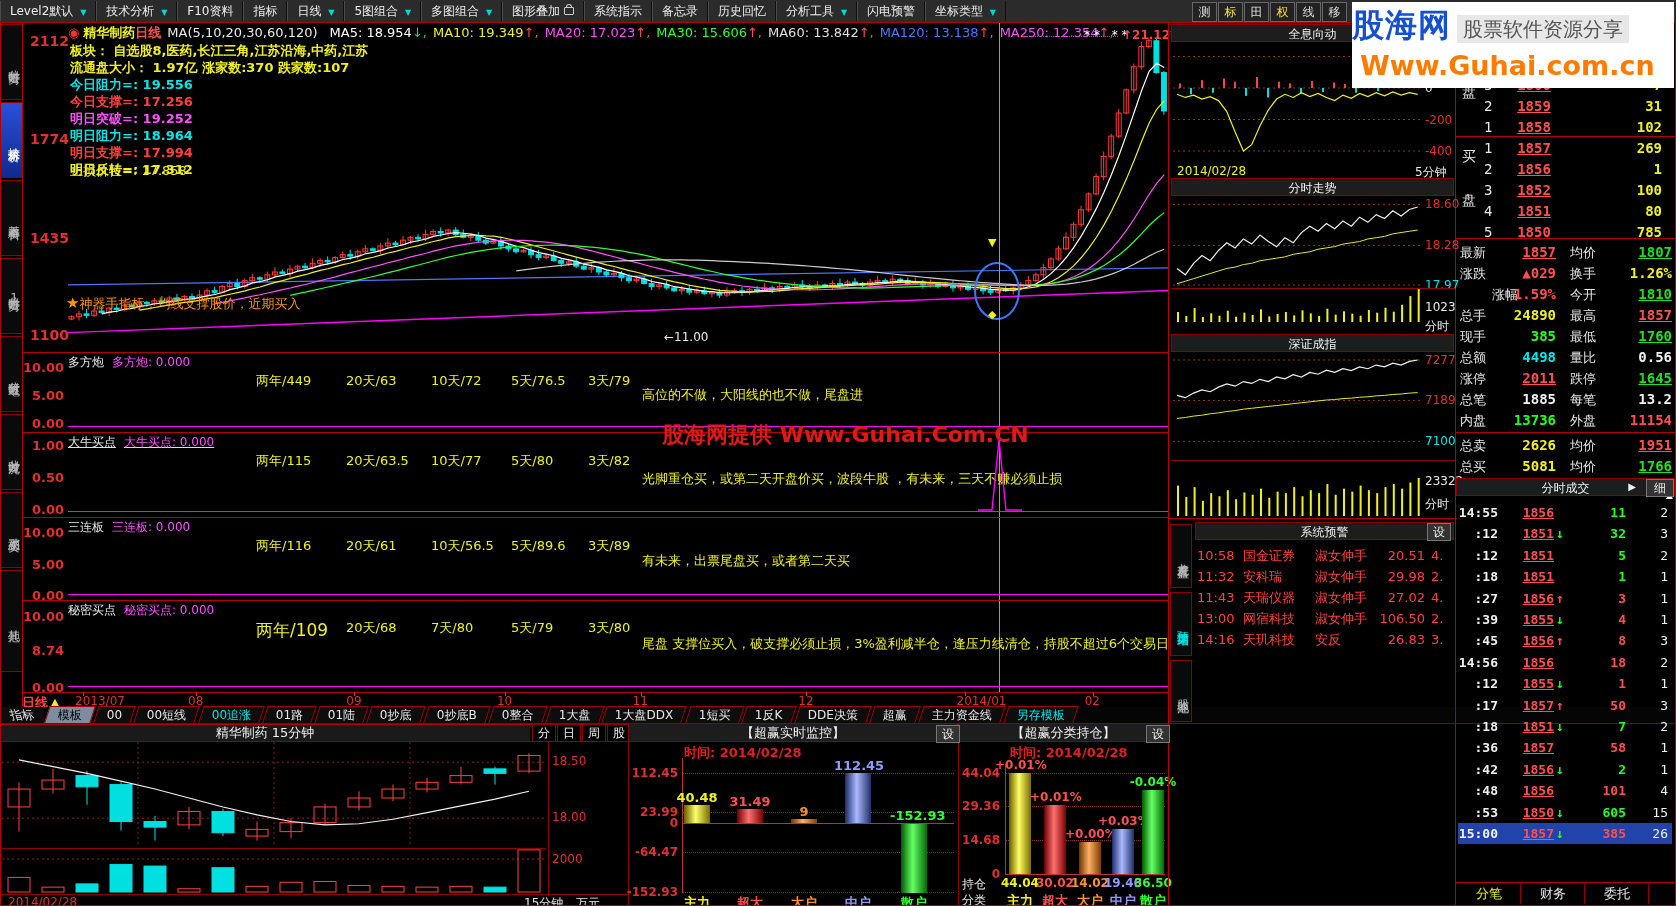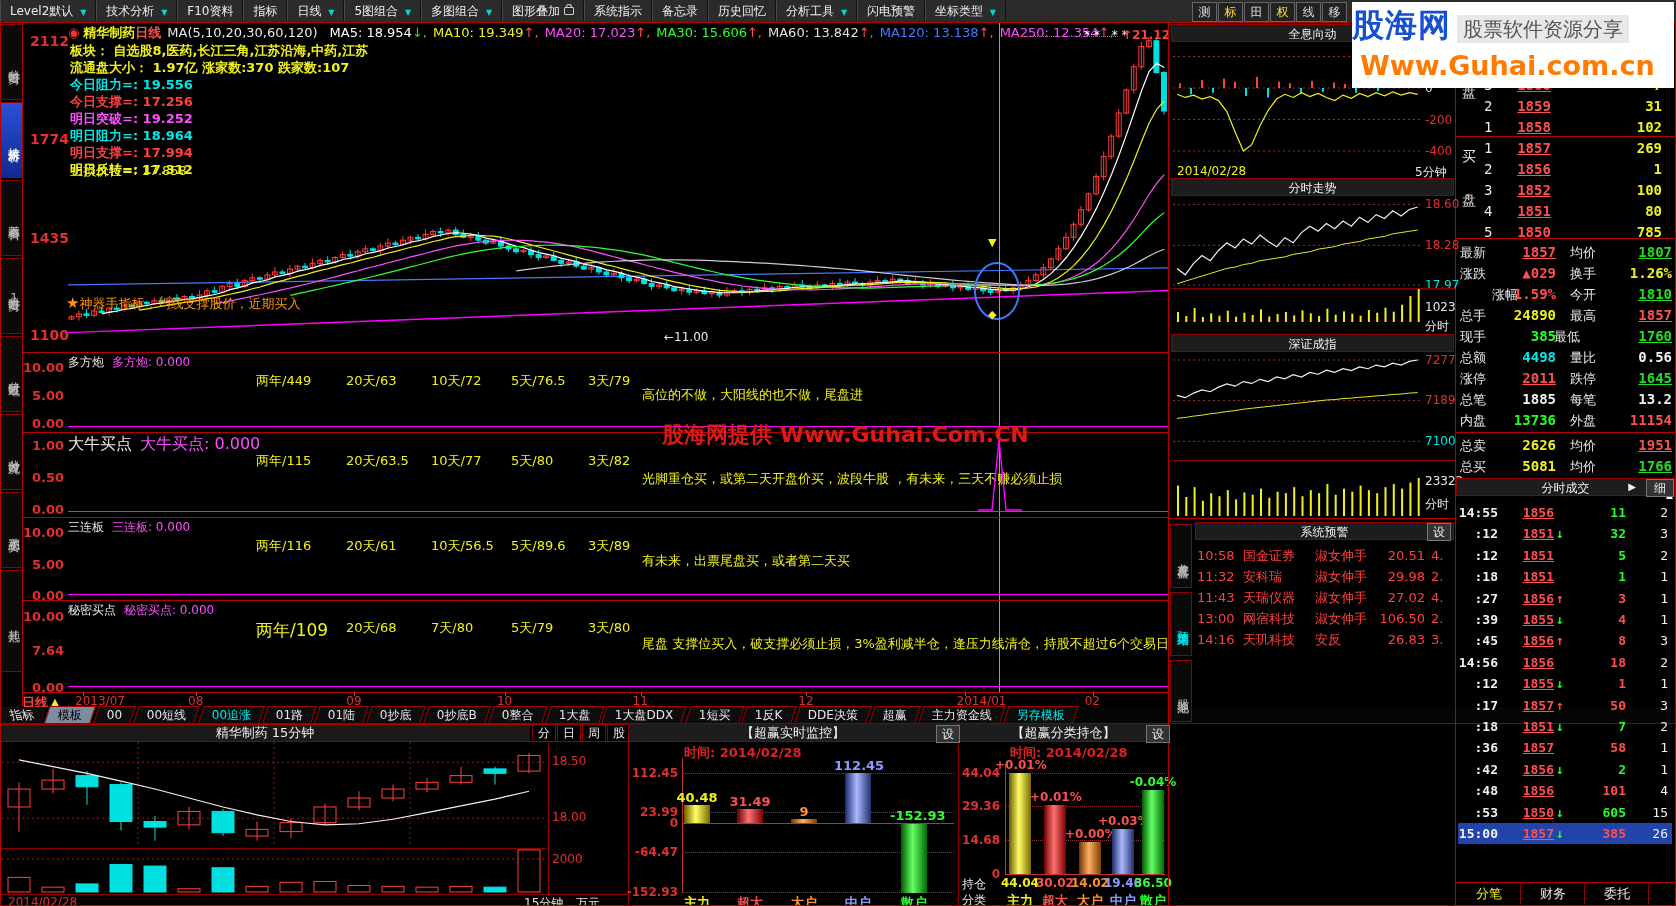--- a/index.html
+++ b/index.html
@@ -394,21 +394,21 @@
       <div style="position: absolute; left: 0px; width: 42px; text-align: right; top: 366px; color: rgb(224, 48, 48); font-weight: bold; font-size: 13px;">5.00</div>
       <div style="position: absolute; left: 0px; width: 42px; text-align: right; top: 394px; color: rgb(224, 48, 48); font-weight: bold; font-size: 13px;">0.00</div>
       <div style="position: absolute; left: 234px; top: 350px; color: rgb(240, 240, 32); font-size: 13px;">两年/449</div>
       <div style="position: absolute; left: 324px; top: 350px; color: rgb(240, 240, 32); font-size: 13px;">20天/63</div>
       <div style="position: absolute; left: 409px; top: 350px; color: rgb(240, 240, 32); font-size: 13px;">10天/72</div>
       <div style="position: absolute; left: 489px; top: 350px; color: rgb(240, 240, 32); font-size: 13px;">5天/76.5</div>
       <div style="position: absolute; left: 566px; top: 350px; color: rgb(240, 240, 32); font-size: 13px;">3天/79</div>
       <div style="position: absolute; left: 620px; top: 364px; color: rgb(240, 240, 32); font-size: 13px; white-space: nowrap;">高位的不做，大阳线的也不做，尾盘进</div>
       <div style="position: absolute; left: 46px; top: 404px; width: 1100px; height: 1px; background: rgb(255, 0, 255);"></div>
       <div style="left: 0px; top: 410px; width: 1146px; height: 1px; background: rgb(180, 0, 0); position: absolute;"></div>
-      <div style="position: absolute; left: 46px; top: 412px; font-size: 16px; white-space: nowrap;"><span style="color: rgb(232, 232, 232);">大牛买点</span><span style="color: rgb(255, 79, 255); margin-left: 8px;">大牛买点:  0.000</span></div>
+      <div style="position: absolute; left: 46px; top: 412px; font-size: 12px; white-space: nowrap; text-decoration: underline;"><span style="color: rgb(232, 232, 232);">大牛买点</span><span style="color: rgb(255, 79, 255); margin-left: 8px;">大牛买点:  0.000</span></div>
       <div style="position: absolute; left: 0px; width: 42px; text-align: right; top: 416px; color: rgb(224, 48, 48); font-weight: bold; font-size: 13px;">1.00</div>
       <div style="position: absolute; left: 0px; width: 42px; text-align: right; top: 448px; color: rgb(224, 48, 48); font-weight: bold; font-size: 13px;">0.50</div>
       <div style="position: absolute; left: 0px; width: 42px; text-align: right; top: 480px; color: rgb(224, 48, 48); font-weight: bold; font-size: 13px;">0.00</div>
       <div style="position: absolute; left: 234px; top: 430px; color: rgb(240, 240, 32); font-size: 13px;">两年/115</div>
       <div style="position: absolute; left: 324px; top: 430px; color: rgb(240, 240, 32); font-size: 13px;">20天/63.5</div>
       <div style="position: absolute; left: 409px; top: 430px; color: rgb(240, 240, 32); font-size: 13px;">10天/77</div>
       <div style="position: absolute; left: 489px; top: 430px; color: rgb(240, 240, 32); font-size: 13px;">5天/80</div>
       <div style="position: absolute; left: 566px; top: 430px; color: rgb(240, 240, 32); font-size: 13px;">3天/82</div>
       <div style="position: absolute; left: 620px; top: 448px; color: rgb(240, 240, 32); font-size: 13px; white-space: nowrap;">光脚重仓买，或第二天开盘价买，波段牛股 ，有未来，三天不赚必须止损</div>
       <div style="position: absolute; left: 46px; top: 489px; width: 1100px; height: 1px; background: rgb(255, 0, 255);"></div>
@@ -420,21 +420,21 @@
       <div style="position: absolute; left: 234px; top: 515px; color: rgb(240, 240, 32); font-size: 13px;">两年/116</div>
       <div style="position: absolute; left: 324px; top: 515px; color: rgb(240, 240, 32); font-size: 13px;">20天/61</div>
       <div style="position: absolute; left: 409px; top: 515px; color: rgb(240, 240, 32); font-size: 13px;">10天/56.5</div>
       <div style="position: absolute; left: 489px; top: 515px; color: rgb(240, 240, 32); font-size: 13px;">5天/89.6</div>
       <div style="position: absolute; left: 566px; top: 515px; color: rgb(240, 240, 32); font-size: 13px;">3天/89</div>
       <div style="position: absolute; left: 620px; top: 530px; color: rgb(240, 240, 32); font-size: 13px; white-space: nowrap;">有未来，出票尾盘买，或者第二天买</div>
       <div style="position: absolute; left: 46px; top: 572px; width: 1100px; height: 1px; background: rgb(255, 0, 255);"></div>
       <div style="left: 0px; top: 578px; width: 1146px; height: 1px; background: rgb(180, 0, 0); position: absolute;"></div>
       <div style="position: absolute; left: 46px; top: 580px; font-size: 12px; white-space: nowrap;"><span style="color: rgb(232, 232, 232);">秘密买点</span><span style="color: rgb(255, 79, 255); margin-left: 8px;">秘密买点:  0.000</span></div>
       <div style="position: absolute; left: 0px; width: 42px; text-align: right; top: 587px; color: rgb(224, 48, 48); font-weight: bold; font-size: 13px;">10.00</div>
-      <div style="position: absolute; left: 0px; width: 42px; text-align: right; top: 621px; color: rgb(224, 48, 48); font-weight: bold; font-size: 13px;">7.64</div>
+      <div style="position: absolute; left: 0px; width: 42px; text-align: right; top: 621px; color: rgb(224, 48, 48); font-weight: bold; font-size: 13px;">8.74</div>
       <div style="position: absolute; left: 0px; width: 42px; text-align: right; top: 658px; color: rgb(224, 48, 48); font-weight: bold; font-size: 13px;">0.00</div>
       <div style="position: absolute; left: 234px; top: 597px; color: rgb(240, 240, 32); font-size: 17px;">两年/109</div>
       <div style="position: absolute; left: 324px; top: 597px; color: rgb(240, 240, 32); font-size: 13px;">20天/68</div>
       <div style="position: absolute; left: 409px; top: 597px; color: rgb(240, 240, 32); font-size: 13px;">7天/80</div>
       <div style="position: absolute; left: 489px; top: 597px; color: rgb(240, 240, 32); font-size: 13px;">5天/79</div>
       <div style="position: absolute; left: 566px; top: 597px; color: rgb(240, 240, 32); font-size: 13px;">3天/80</div>
       <div style="position: absolute; left: 620px; top: 613px; color: rgb(240, 240, 32); font-size: 13px; white-space: nowrap;">尾盘 支撑位买入，破支撑必须止损，3%盈利减半仓，逢压力线清仓，持股不超过6个交易日</div>
       <div style="position: absolute; left: 46px; top: 664px; width: 1100px; height: 1px; background: rgb(255, 0, 255);"></div>
       <div style="position: absolute; left: 640px; top: 398px; color: rgb(224, 24, 24); font-size: 22px; font-weight: bold; white-space: nowrap;">股海网提供 Www.Guhai.Com.CN</div>
       <svg width="44" height="75" style="position: absolute; left: 956px; top: 414px; overflow: visible;">
@@ -834,21 +834,21 @@
       </div>
       <div style="position: absolute; left: 2px; top: 283px; width: 216px; height: 21px; line-height: 21px;">
         <span style="position: absolute; left: 2px; color: rgb(232, 232, 232); font-size: 13px;">总手</span>
         <span style="position: absolute; left: 32px; width: 66px; text-align: right; font-size: 14px; font-weight: bold; color: rgb(240, 240, 32); font-family: &quot;DejaVu Sans Mono&quot;, &quot;Liberation Mono&quot;, monospace;">24890</span>
         <span style="position: absolute; left: 112px; color: rgb(232, 232, 232); font-size: 13px;">最高</span>
         <span class="u" style="position: absolute; left: 144px; width: 70px; text-align: right; font-size: 14px; font-weight: bold; color: rgb(255, 80, 80); font-family: &quot;DejaVu Sans Mono&quot;, &quot;Liberation Mono&quot;, monospace;">1857</span>
       </div>
       <div style="position: absolute; left: 2px; top: 304px; width: 216px; height: 21px; line-height: 21px;">
         <span style="position: absolute; left: 2px; color: rgb(232, 232, 232); font-size: 13px;">现手</span>
         <span style="position: absolute; left: 32px; width: 66px; text-align: right; font-size: 14px; font-weight: bold; color: rgb(34, 255, 34); font-family: &quot;DejaVu Sans Mono&quot;, &quot;Liberation Mono&quot;, monospace;">385</span>
-        <span style="position: absolute; left: 96px; color: rgb(232, 232, 232); font-size: 13px;">最低</span>
+        <span style="position: absolute; left: 112px; color: rgb(232, 232, 232); font-size: 13px;">最低</span>
         <span class="u" style="position: absolute; left: 144px; width: 70px; text-align: right; font-size: 14px; font-weight: bold; color: rgb(34, 221, 34); font-family: &quot;DejaVu Sans Mono&quot;, &quot;Liberation Mono&quot;, monospace;">1760</span>
       </div>
       <div style="position: absolute; left: 2px; top: 325px; width: 216px; height: 21px; line-height: 21px;">
         <span style="position: absolute; left: 2px; color: rgb(232, 232, 232); font-size: 13px;">总额</span>
         <span style="position: absolute; left: 32px; width: 66px; text-align: right; font-size: 14px; font-weight: bold; color: rgb(0, 232, 232); font-family: &quot;DejaVu Sans Mono&quot;, &quot;Liberation Mono&quot;, monospace;">4498</span>
         <span style="position: absolute; left: 112px; color: rgb(232, 232, 232); font-size: 13px;">量比</span>
         <span style="position: absolute; left: 144px; width: 70px; text-align: right; font-size: 14px; font-weight: bold; color: rgb(240, 240, 240); font-family: &quot;DejaVu Sans Mono&quot;, &quot;Liberation Mono&quot;, monospace;">0.56</span>
       </div>
       <div style="position: absolute; left: 2px; top: 346px; width: 216px; height: 21px; line-height: 21px;">
         <span style="position: absolute; left: 2px; color: rgb(232, 232, 232); font-size: 13px;">涨停</span>

